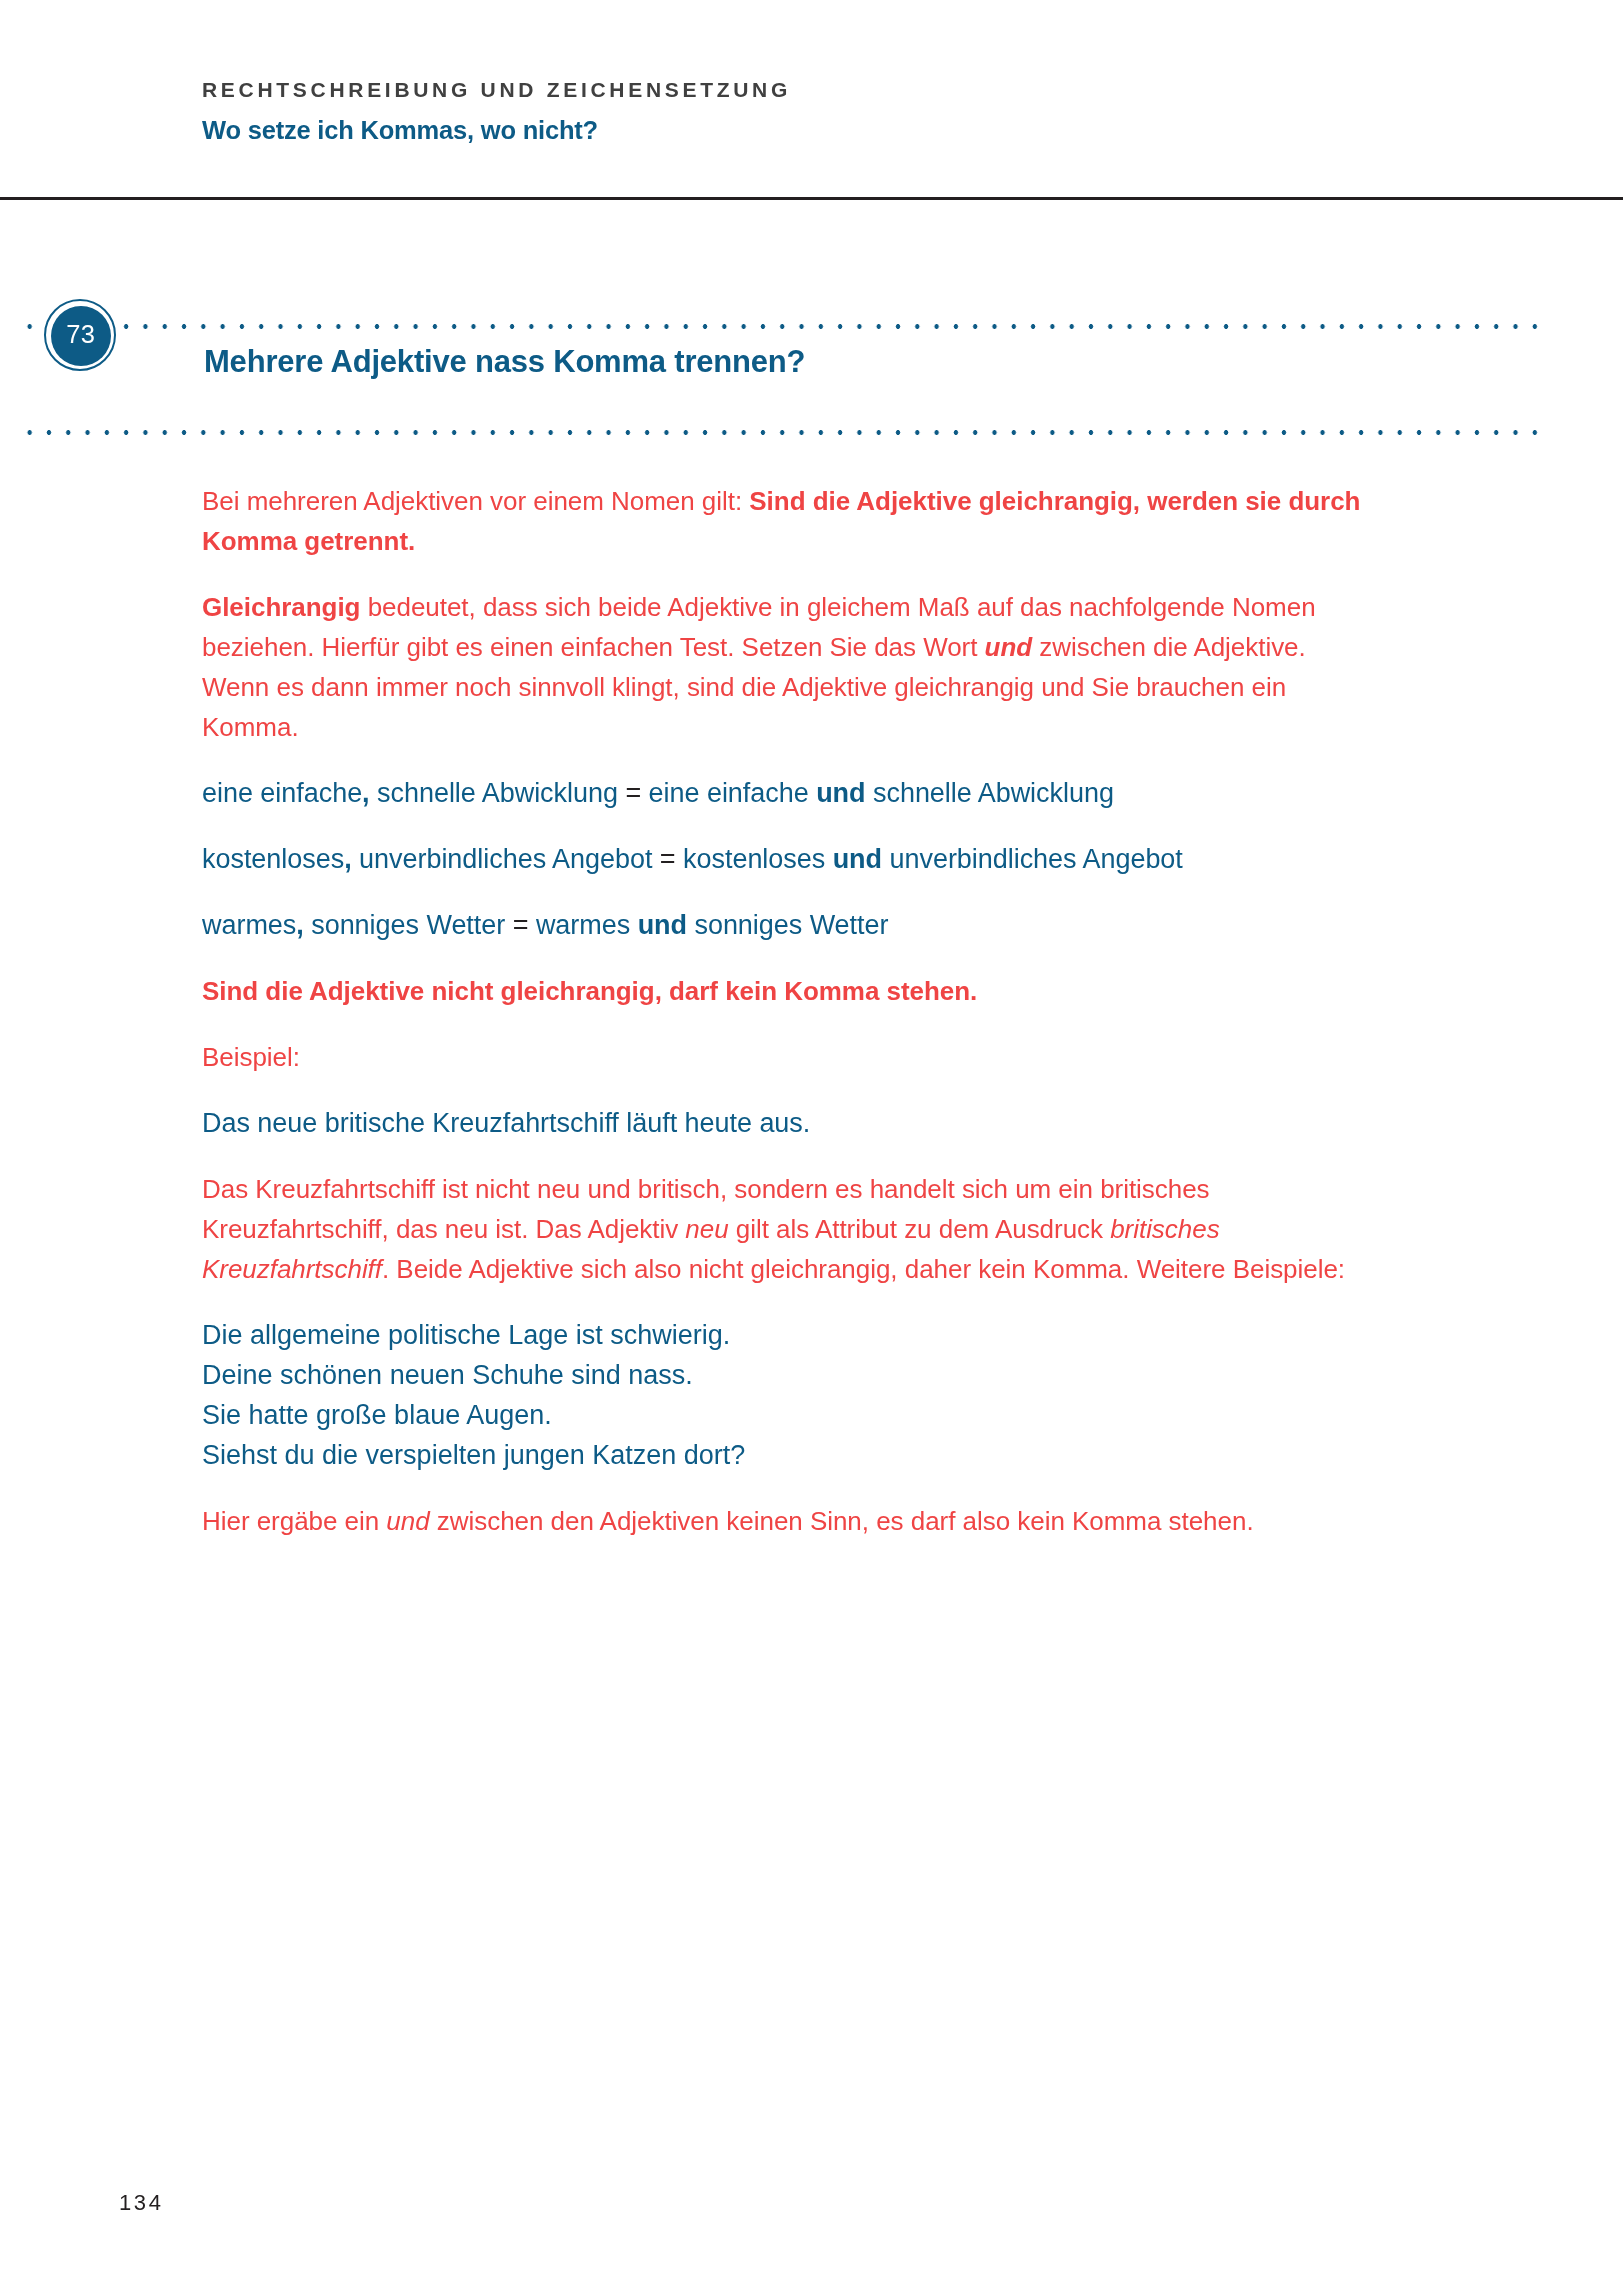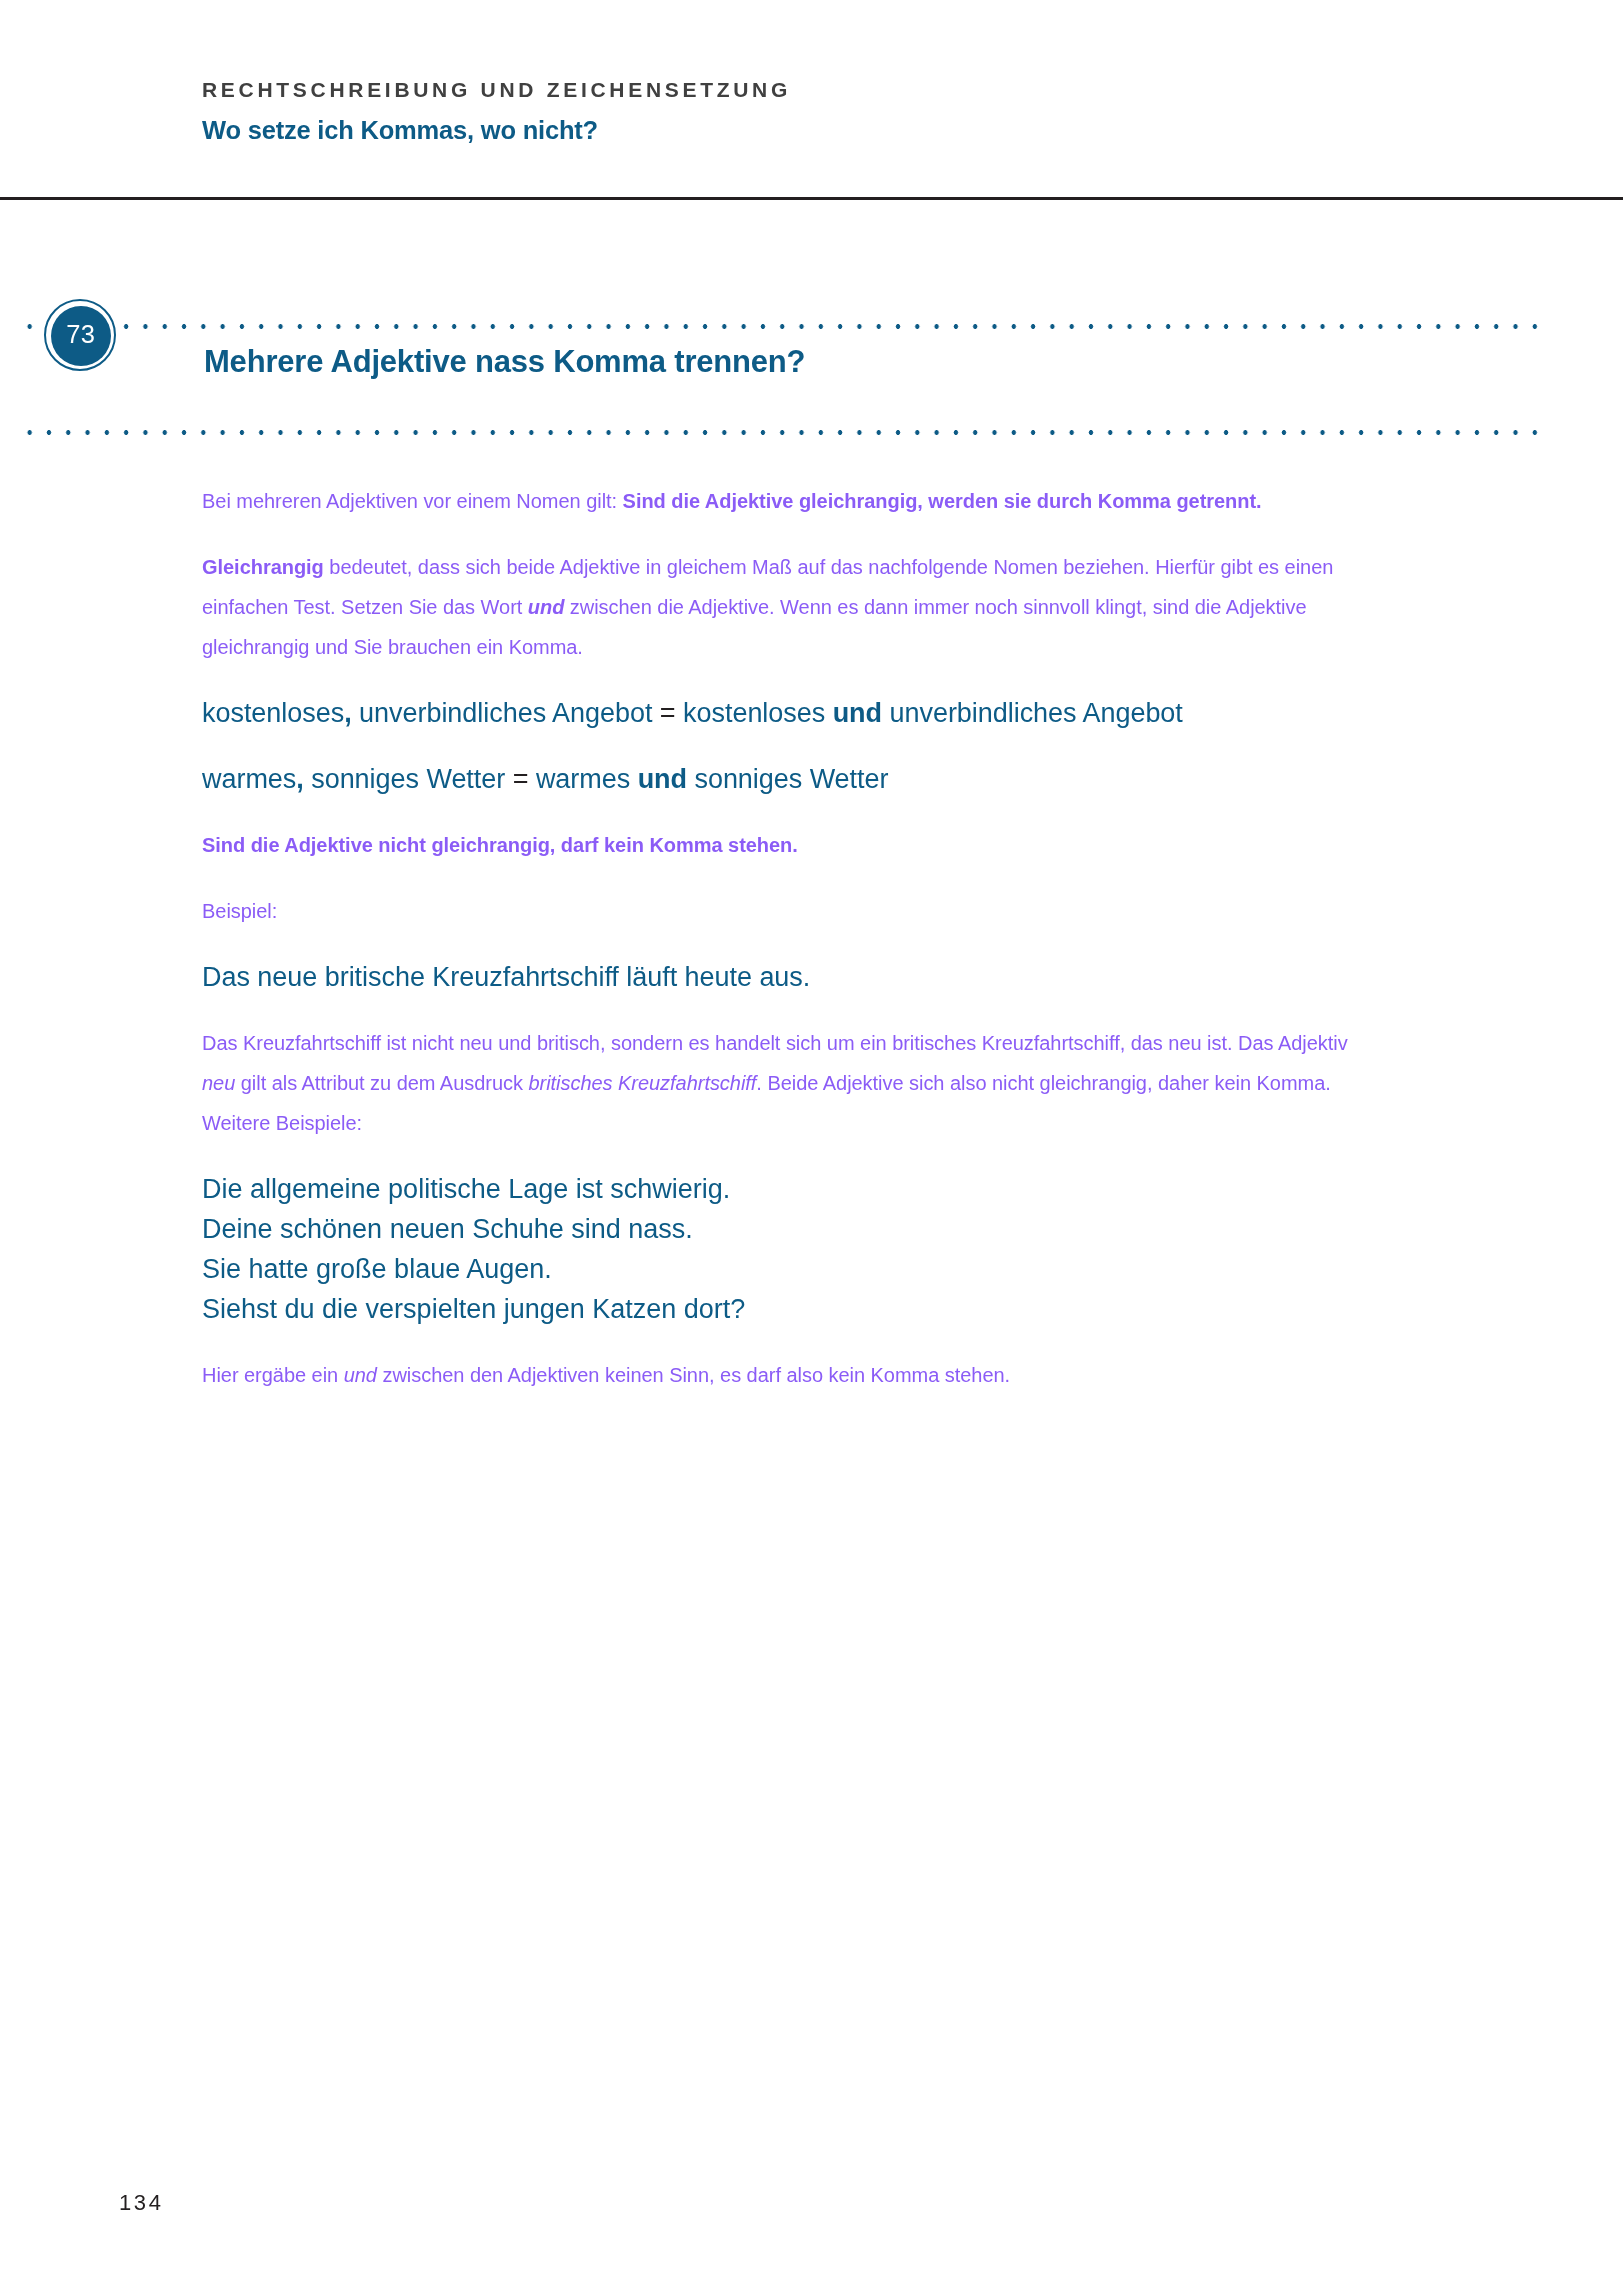--- a/index.html
+++ b/index.html
@@ -130,23 +130,23 @@
   
   .body {
     position: absolute;
     left: 202px;
     top: 481px;
     width: 1168px;
   }
 
   p.para {
     margin: 0 0 26px 0;
-    font-size: 20px;
+    font-size: 26px;
     line-height: 40px;
-    color: #8b5cf6;
+    color: #ef4444;
     font-weight: 400;
     letter-spacing: -0.04px;
   }
   p.para:last-child { margin-bottom: 12px; }
 
   .b { font-weight: 700; }
   .i { font-style: italic; }
   .bi { font-weight: 700; font-style: italic; }
 
   p.example {
@@ -202,20 +202,21 @@
     </div>
     <div class="section-title">Mehrere Adjektive nass Komma trennen?</div>
   </div>
 
   <div class="body">
 
     <p class="para"><span>Bei mehreren Adjektiven vor einem Nomen gilt: </span><span class="b">Sind die Adjektive gleichrangig, werden sie durch Komma getrennt.</span></p>
 
     <p class="para"><span class="b">Gleichrangig</span><span> bedeutet, dass sich beide Adjektive in gleichem Maß auf das nachfolgende Nomen beziehen. Hierfür gibt es einen einfachen Test. Setzen Sie das Wort </span><span class="bi">und</span><span> zwischen die Adjektive. Wenn es dann immer noch sinnvoll klingt, sind die Adjektive gleichrangig und Sie brauchen ein Komma.</span></p>
 
+    <p class="example"><span>eine einfache</span><span class="cm">,</span><span> schnelle Abwicklung </span><span class="eq">=</span><span> eine einfache </span><span class="und">und</span><span> schnelle Abwicklung</span></p>
 
     <p class="example"><span>kostenloses</span><span class="cm">,</span><span> unverbindliches Angebot </span><span class="eq">=</span><span> kostenloses </span><span class="und">und</span><span> unverbindliches Angebot</span></p>
 
     <p class="example"><span>warmes</span><span class="cm">,</span><span> sonniges Wetter </span><span class="eq">=</span><span> warmes </span><span class="und">und</span><span> sonniges Wetter</span></p>
 
     <p class="para"><span class="b">Sind die Adjektive nicht gleichrangig, darf kein Komma stehen.</span></p>
 
     <p class="para"><span>Beispiel:</span></p>
 
     <p class="example"><span>Das neue britische Kreuzfahrtschiff läuft heute aus.</span></p>

